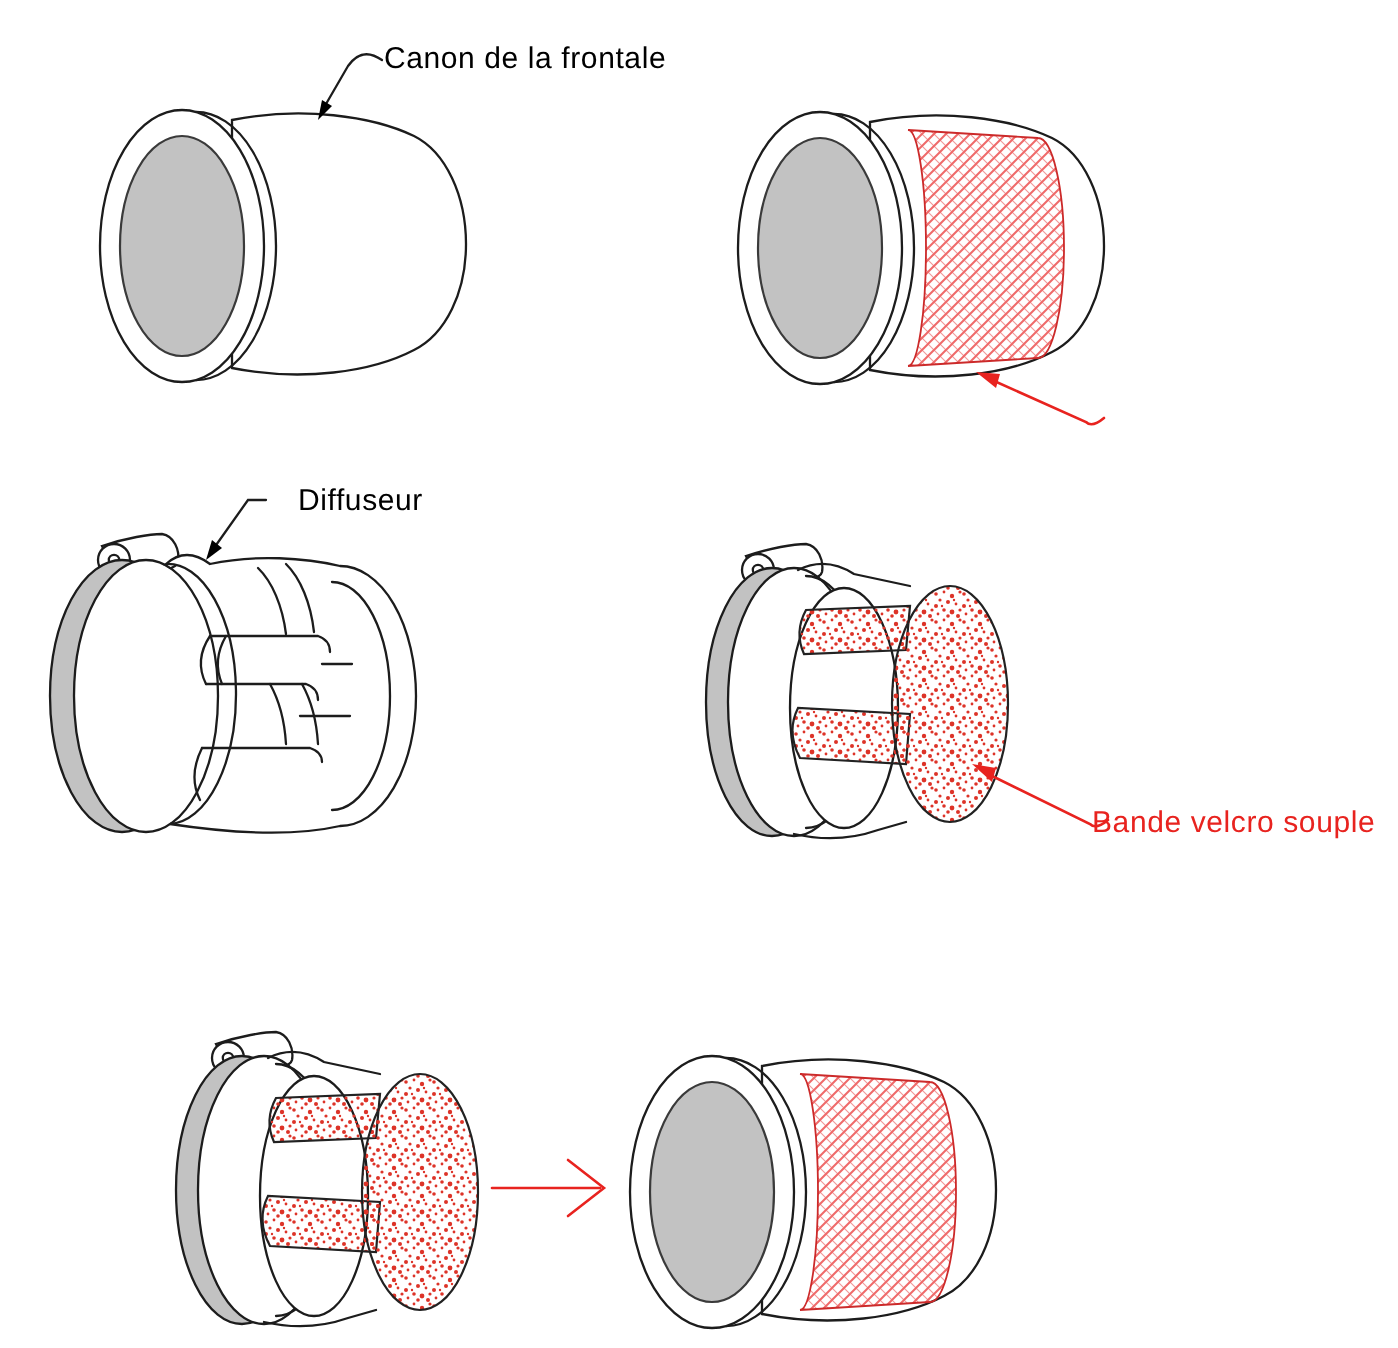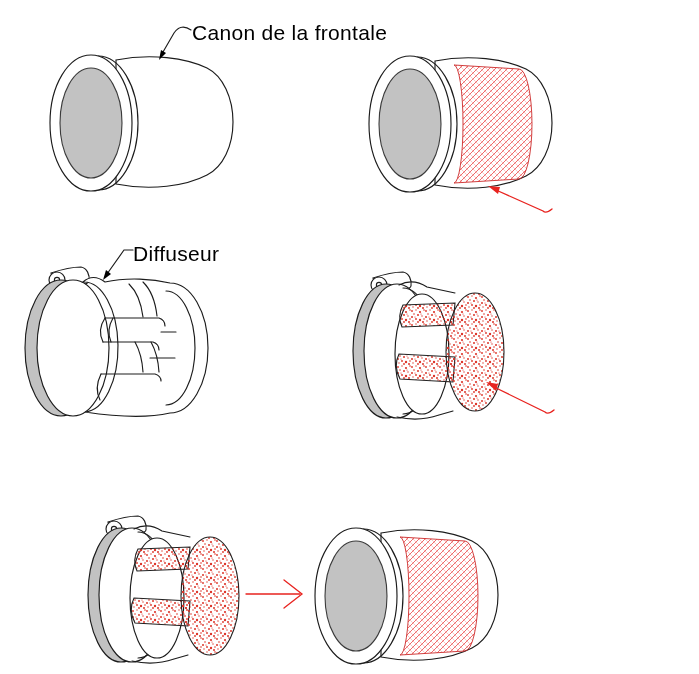--- a/index.html
+++ b/index.html
@@ -1,19 +1,19 @@
 <!DOCTYPE html>
 <html style="--annotation-red: #e8231f; --band-edge: #cc2a2a; --hatch-red: #ef6a6a; --stipple-red: #dd3328; --lens-gray: #c2c2c2; --outline: #1c1c1c;"><head>
 <meta charset="utf-8">
 <style>
   html,body{margin:0;padding:0;background:#fff;}
   #stage{position:relative;width:699px;height:674px;background:#fff;overflow:hidden;
          font-family:"Liberation Sans", sans-serif;}
   svg{position:absolute;left:0;top:0;}
-  .label{position:absolute;font-size:21px;letter-spacing:.3px;color:#000;white-space:nowrap;}
+  .label{position:absolute;font-size:15px;letter-spacing:.3px;color:#000;white-space:nowrap;}
   .label.red{color:var(--annotation-red);}
   
   .ln{stroke:var(--outline);stroke-width:1.15;fill:none;stroke-linecap:round;}
   .fw{fill:#ffffff;stroke:var(--outline);stroke-width:1.15;}
   .gry{fill:var(--lens-gray);stroke:var(--outline);stroke-width:1.15;}
   .lens{fill:var(--lens-gray);stroke:#3a3a3a;stroke-width:1.1;}
   .bandshape{fill:url(#hatch);stroke:var(--band-edge);stroke-width:.9;}
   .stip{fill:url(#stipple);stroke:#222222;stroke-width:1.1;}
   .h1{stroke:var(--hatch-red);stroke-width:1;fill:none;}
   .h2{stroke:var(--hatch-red);stroke-width:.55;fill:none;opacity:.7;}
@@ -145,14 +145,15 @@
       <path class="redln" d="M 554,410 Q 548,415 545,412 L 494,387"></path>
       <polygon class="redfill" points="486,382 496,391 498,384"></polygon>
     </g>
     <g>
       <path class="redln" d="M 246,594 L 300,594"></path>
       <path class="redln" d="M 284,580 L 302,594 L 284,608"></path>
     </g>
   </svg>
 
   <div class="label" style="left:192px;top:21px;">Canon de la frontale</div>
-  <div class="label" style="left:133px;top:242px;">Diffuseur</div>
+  <div class="label" style="left:149px;top:242px;">Diffuseur</div>
+  <div class="label red" style="left:546px;top:403px;">Bande velcro souple</div>
 </div>
 
 </body></html>

